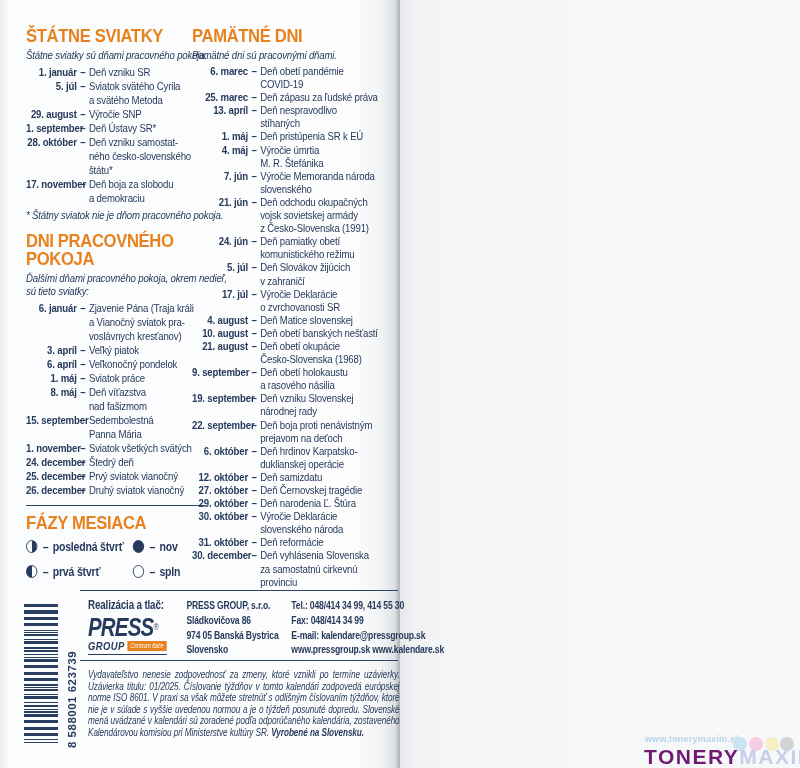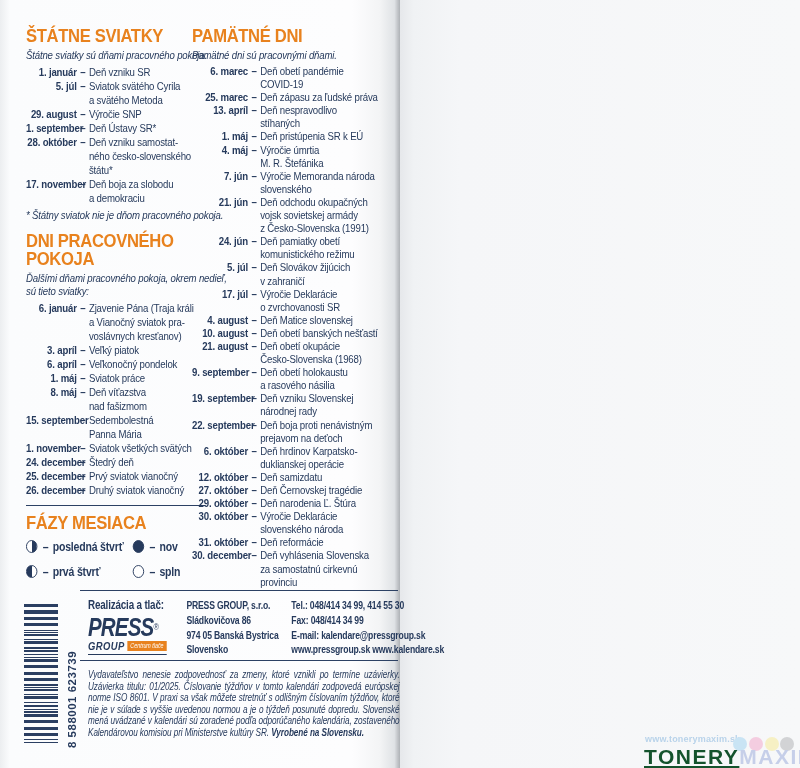--- a/index.html
+++ b/index.html
@@ -74,21 +74,21 @@
 
   
   .disc { position:absolute; left:88px; top:669px; width:380px; transform:scaleX(0.82); transform-origin:left top;
     font-style:italic; font-size:10px; line-height:11.6px; color:#263a5c; text-align:justify; letter-spacing:-0.1px; }
   .disc b { font-weight:bold; }
 
   
   .wm-url { position:absolute; left:645px; top:734px; font-size:9px; font-weight:bold; color:#b9d3ea; letter-spacing:0.2px; }
   .wm-dot { position:absolute; top:737px; width:14px; height:14px; border-radius:50%; }
   .wm-text { position:absolute; left:644px; top:745px; font-size:21px; font-weight:bold; letter-spacing:1.5px; white-space:nowrap; }
-  .wm-text .t1 { color:#14532d;text-decoration:underline; } .wm-text .t2 { color:#c6cfe9; }
+  .wm-text .t1 { color:#701a75; } .wm-text .t2 { color:#c6cfe9; }
 </style>
 </head>
 <body>
 
 <div class="stage">
   <div class="left-page"></div>
   <div class="right-page"></div>
 
   <div class="col col1">
     <h2 class="head">ŠTÁTNE SVIATKY</h2>

